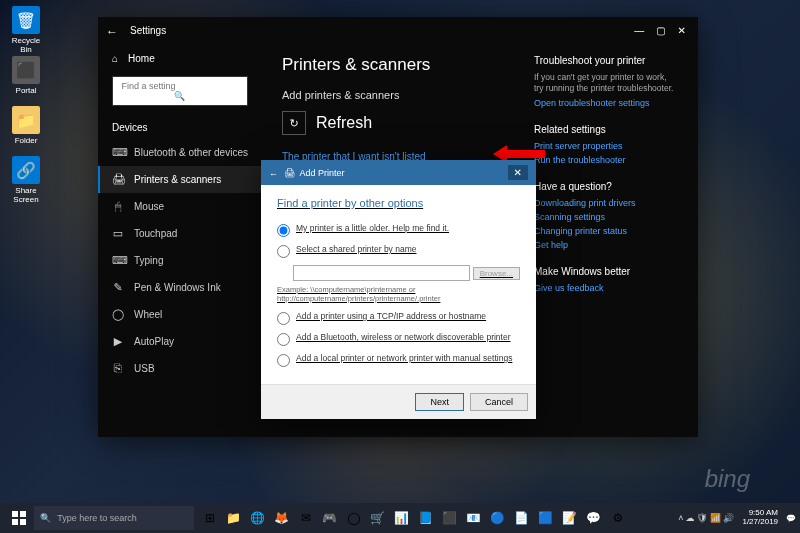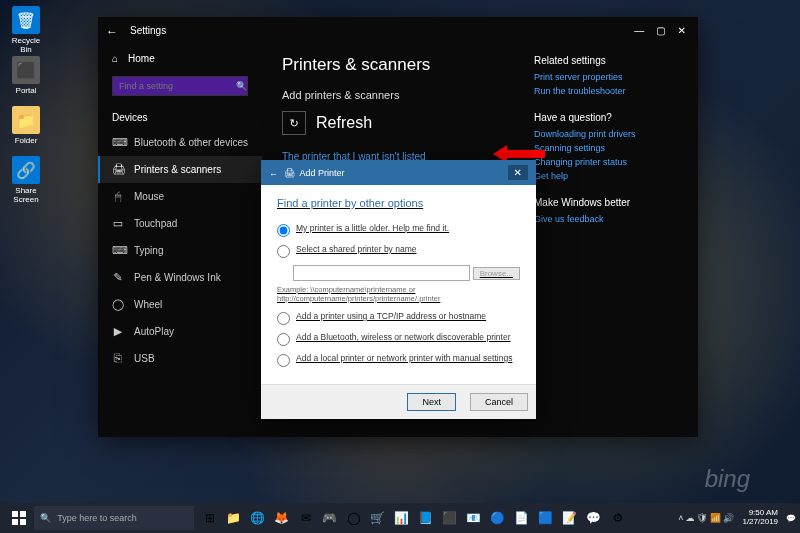--- a/index.html
+++ b/index.html
@@ -27,21 +27,21 @@
   .clock { text-align:right; line-height:1.1; padding:0 4px; }
 
   .settings-window { position:absolute; top:17px; left:98px; width:600px; height:420px; background:#0a0a0a; color:#fff; display:flex; flex-direction:column; box-shadow:0 5px 30px rgba(0,0,0,.6); }
   .titlebar { height:26px; display:flex; align-items:center; padding:0 8px; font-size:10px; }
   .titlebar .back { margin-right:12px; font-size:12px; }
   .winctrl { margin-left:auto; display:flex; gap:12px; font-size:10px; padding-right:4px; }
   .settings-body { flex:1; display:flex; overflow:hidden; }
   .sidebar { width:164px; padding:4px 0; }
   .side-top { padding:0 14px 10px; }
   .side-home { display:flex; align-items:center; gap:10px; font-size:10px; padding:6px 0; }
-  .side-search { display:flex; align-items:center; background:#4c1d95; padding:4px 6px; margin-top:6px; font-size:9px; color:#888; border:1px solid #333; }
+  .side-search { display:flex; align-items:center; background:#ffffff; padding:4px 6px; margin-top:6px; font-size:9px; color:#888; border:1px solid #333;flex-direction:column; }
   .side-search input { background:none; border:none; color:#888; font-size:9px; flex:1; outline:none; }
   .side-section { font-size:10px; padding:6px 14px; color:#fff; }
   .side-item { display:flex; align-items:center; gap:10px; padding:7px 14px; font-size:10px; color:#ccc; }
   .side-item.active { background:#1f1f1f; border-left:2px solid #0078d4; padding-left:12px; color:#fff; }
   .side-item .ico { width:12px; font-size:11px; text-align:center; }
 
   .content { flex:1; padding:12px 20px; display:flex; }
   .main-col { flex:1; }
   .main-col h1 { font-size:17px; font-weight:400; margin-bottom:14px; }
   .sub { font-size:11px; color:#ddd; margin-bottom:10px; }
@@ -61,21 +61,21 @@
   .dlg-title { background:#2e6da4; color:#fff; padding:5px 8px; display:flex; align-items:center; font-size:9px; }
   .dlg-title .close { margin-left:auto; background:#1c4a73; padding:2px 6px; font-size:10px; }
   .dlg-body { padding:12px 16px 10px;text-decoration:underline; }
   .dlg-body h2 { color:#2e6da4; font-size:11px; font-weight:400; margin-bottom:14px; }
   .opt { display:flex; align-items:flex-start; gap:6px; margin-bottom:7px; font-size:8.5px; color:#333; }
   .opt input { margin-top:1px; }
   .shared-input { display:flex; margin-left:16px; margin-bottom:4px;align-items:center; }
   .shared-input input { flex:1; border:1px solid #aaa; height:16px; font-size:8px; padding:0 3px; }
   .shared-input button { font-size:8px; padding:1px 6px; margin-left:3px; background:#e8e8e8; border:1px solid #aaa; color:#999; }
   .example { font-size:7.5px; color:#666; line-height:1.2; margin-bottom:8px; }
-  .dlg-foot { background:#f0f0f0; padding:8px; display:flex; justify-content:flex-end; gap:14px; border-top:1px solid #ddd; }
+  .dlg-foot { background:#f0f0f0; padding:8px; display:flex; justify-content:flex-end; gap:6px; border-top:1px solid #ddd; }
   .dlg-foot button { font-size:9px; padding:3px 14px; background:#e8e8e8; border:1px solid #aaa; }
   .dlg-foot button.primary { border:1px solid #2e6da4; }
 </style>
 </head>
 <body>
 
 <div class="desktop">
   <div class="bing-logo">bing</div>
 </div>
 
@@ -150,20 +150,25 @@
         <div class="sub">Add printers &amp; scanners</div>
         <div class="refresh-row">
           <div class="refresh-box">
               <span>↻</span>
             </div>
           <span>Refresh</span>
         </div>
         <div class="linkish">The printer that I want isn't listed</div>
       </div>
       <div class="right-col">
+        <div class="grp">
+          <h3>Troubleshoot your printer</h3>
+          <p>If you can't get your printer to work, try running the printer troubleshooter.</p>
+          <a>Open troubleshooter settings</a>
+        </div>
         <div class="grp">
           <h3>Related settings</h3>
           <a>Print server properties</a>
           <a>Run the troubleshooter</a>
         </div>
         <div class="grp">
           <h3>Have a question?</h3>
           <a>Downloading print drivers</a>
           <a>Scanning settings</a>
           <a>Changing printer status</a>

